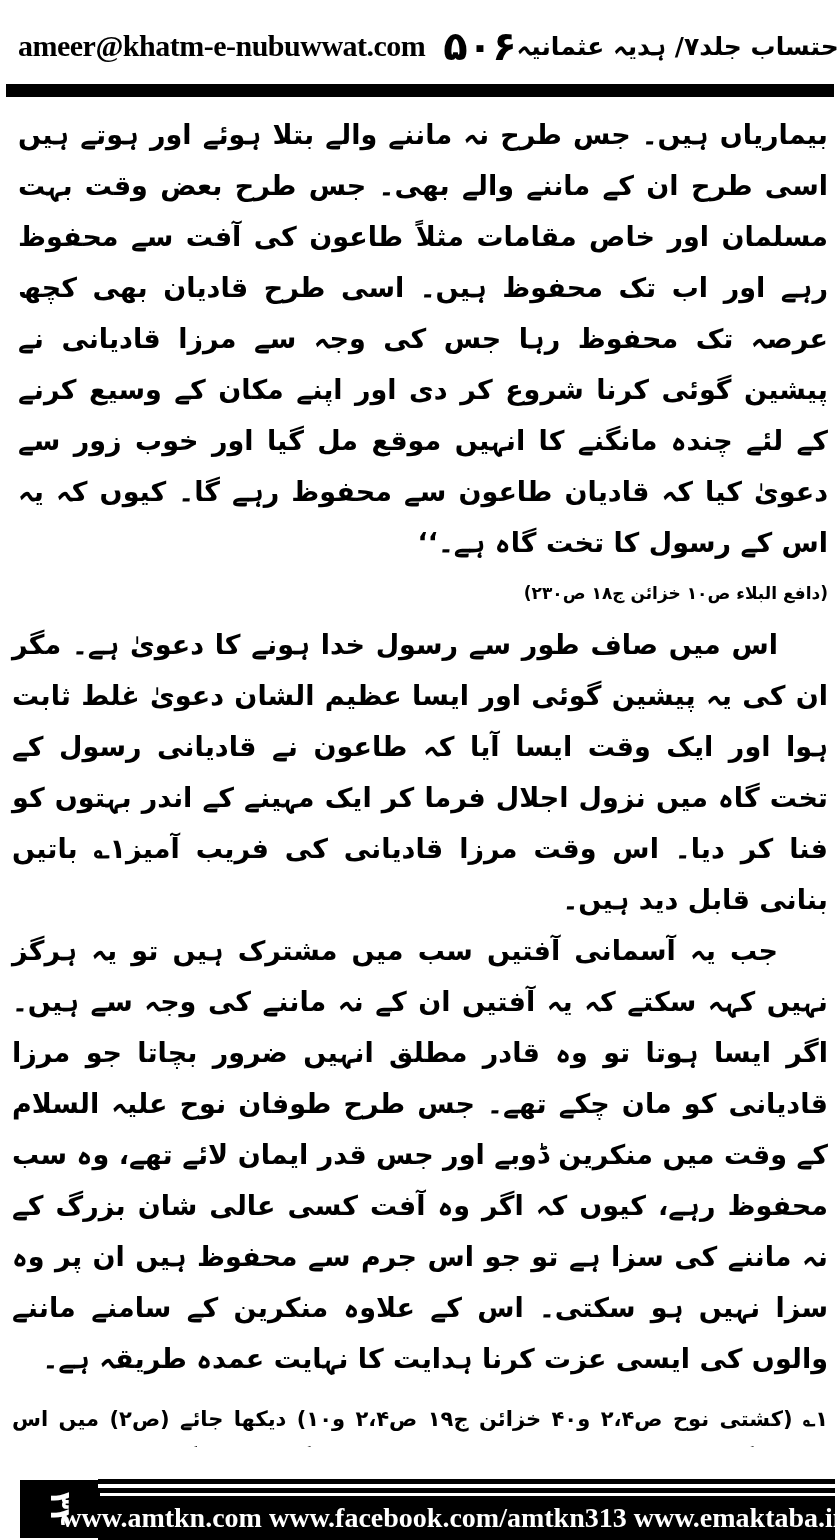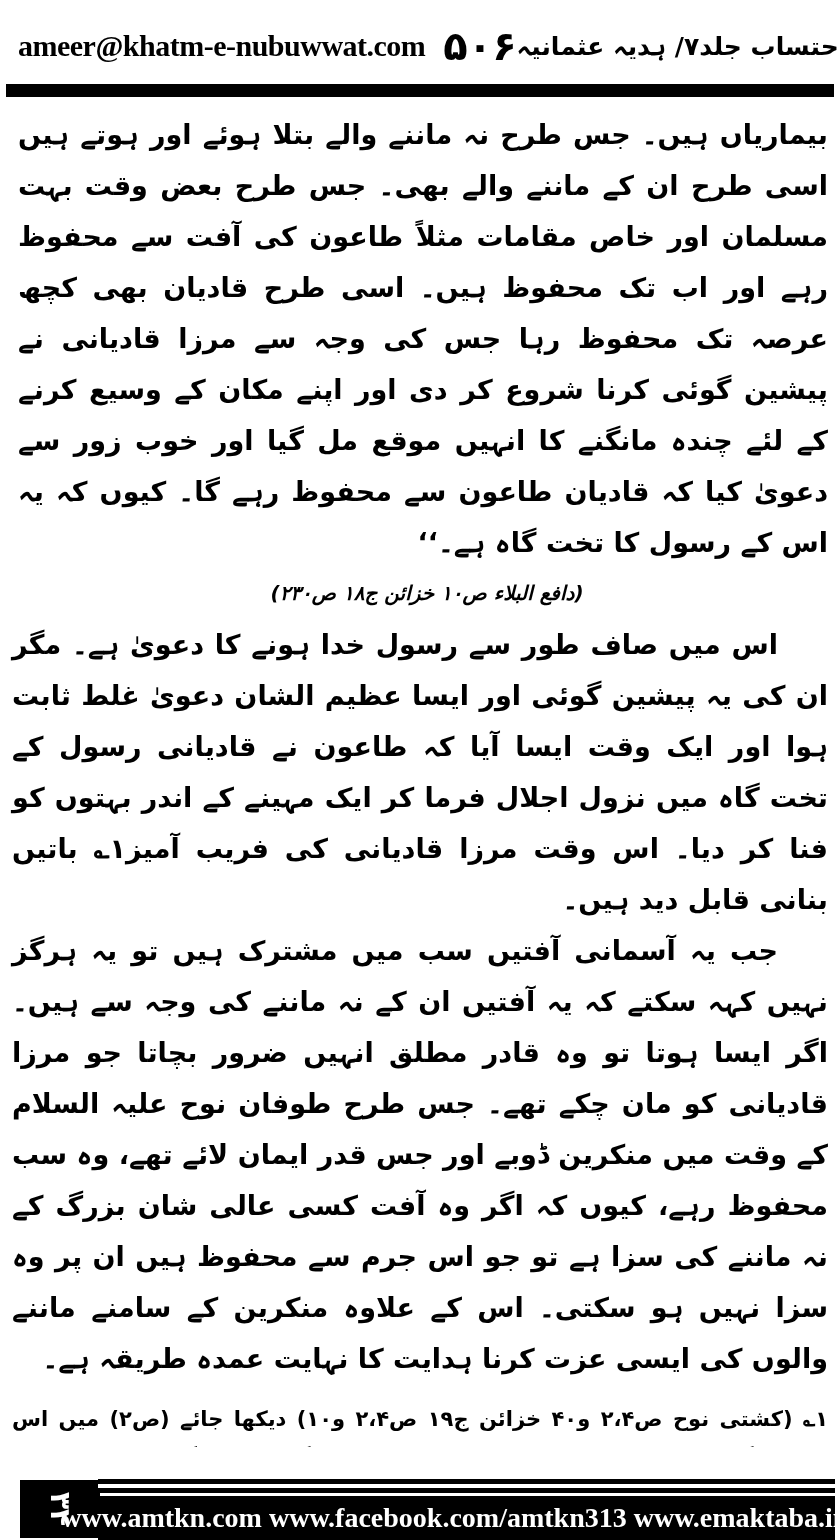--- a/index.html
+++ b/index.html
@@ -34,22 +34,22 @@
   main{
     direction:rtl;text-align:justify;
     padding:12px 12px 0 12px;
     font-family:"DejaVu Sans",sans-serif;font-weight:bold;
     font-size:27px;line-height:51px;
     height:1350px;overflow:hidden;box-sizing:border-box;
   }
   main p{margin:0;text-indent:50px;}
   main p.noindent{text-indent:0;margin-left:6px;}
   .cite-line{
-    direction:rtl;text-align:center;
-    font-size:20px;line-height:51px;padding-left:14px;font-style:italic;
+    direction:rtl;text-align:right;
+    font-size:17px;line-height:51px;padding-left:14px;
   }
   .footnote{
     font-size:21px;line-height:39px;font-weight:bold;
     margin:16px 0 10px 0;text-align:justify;
   }
 
   
   footer{position:absolute;left:0;right:0;bottom:0;height:76px;}
   .pn-box{
     position:absolute;left:20px;bottom:2px;width:80px;height:58px;

